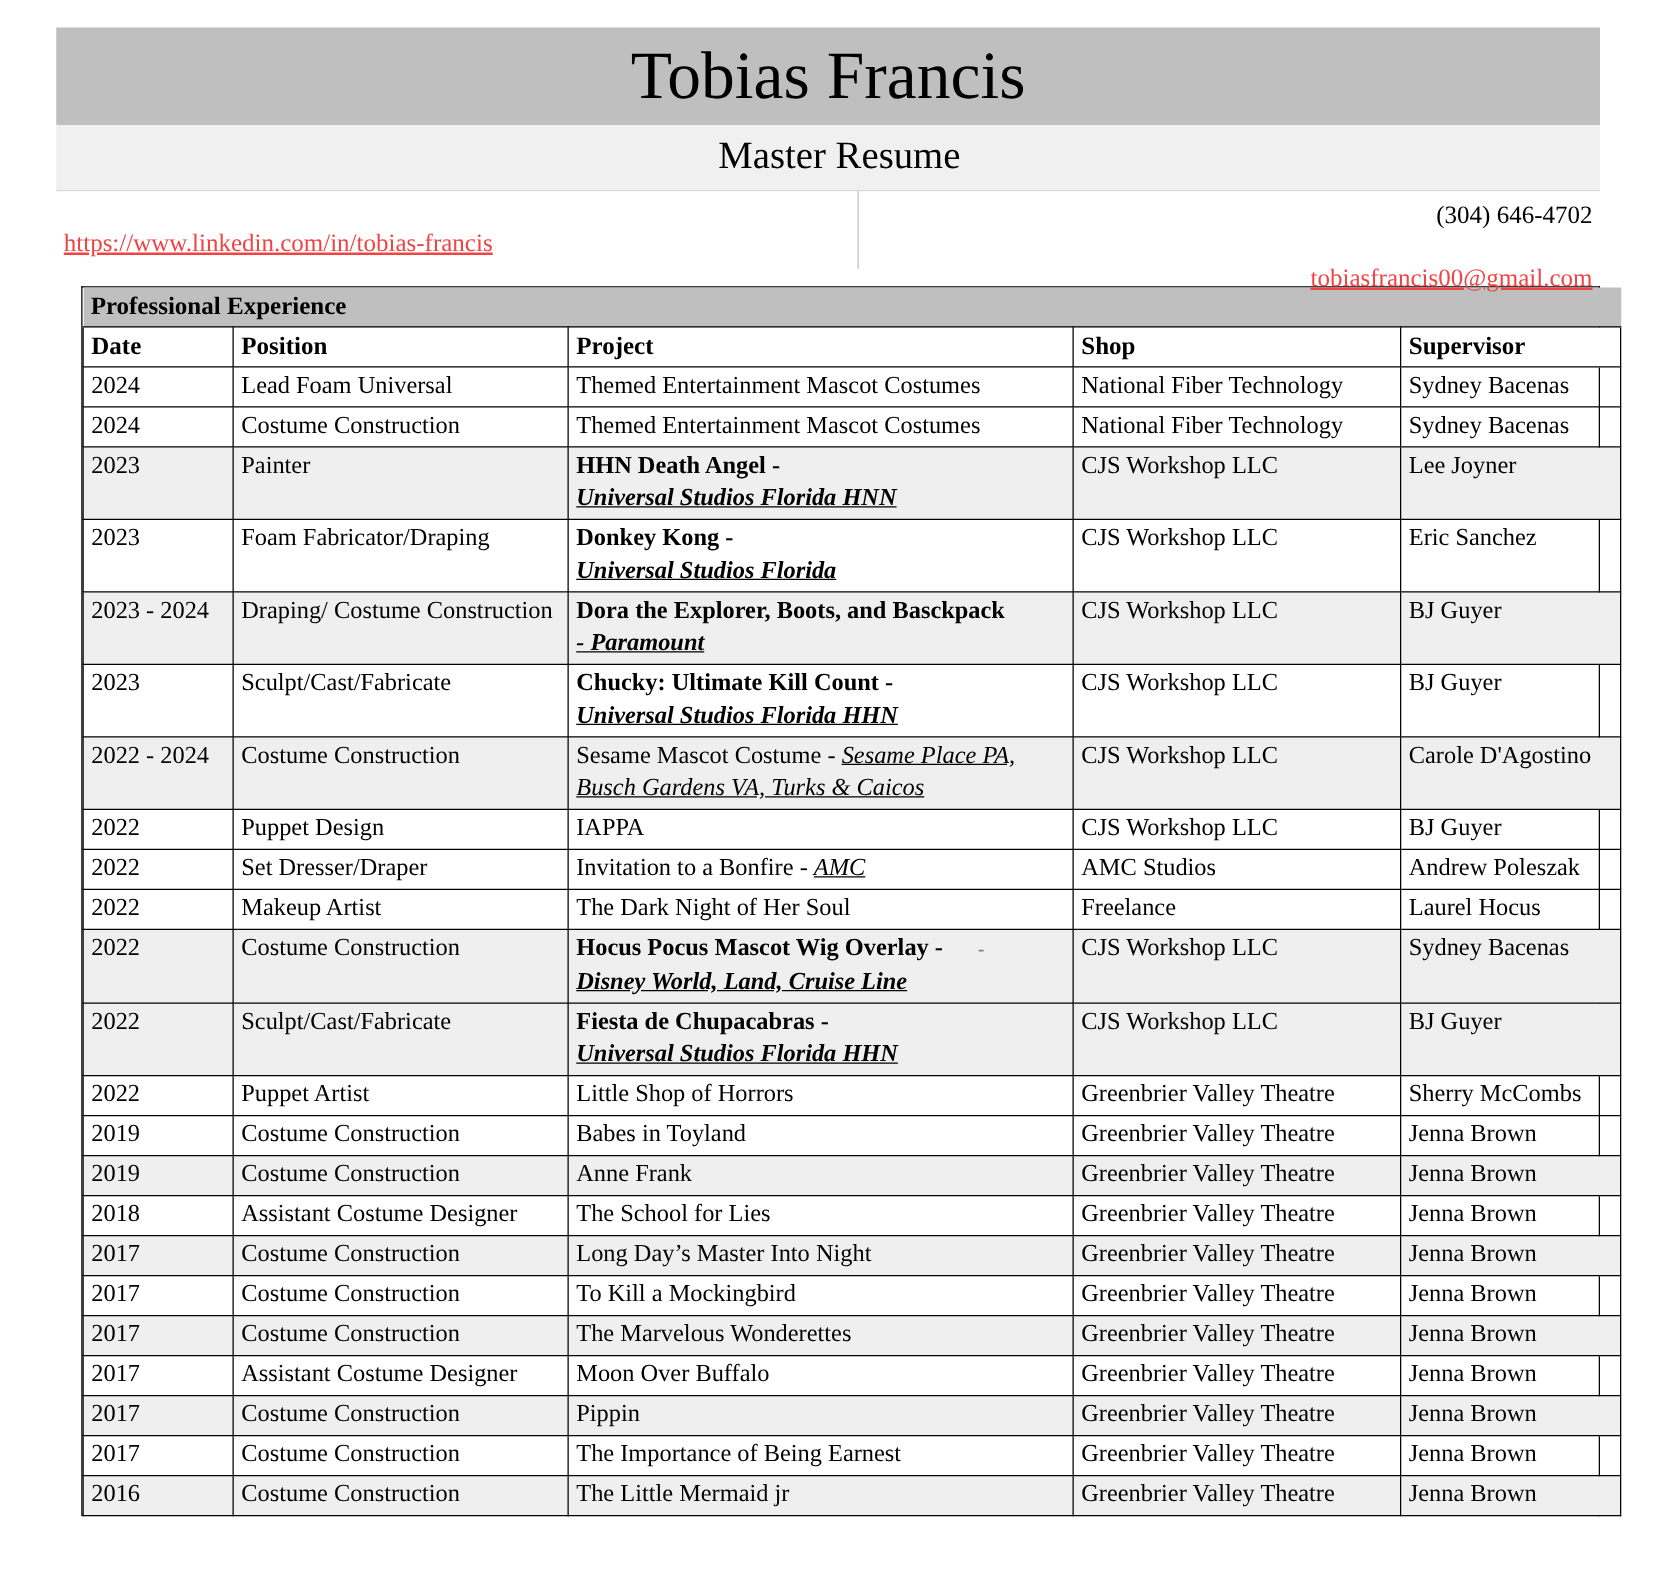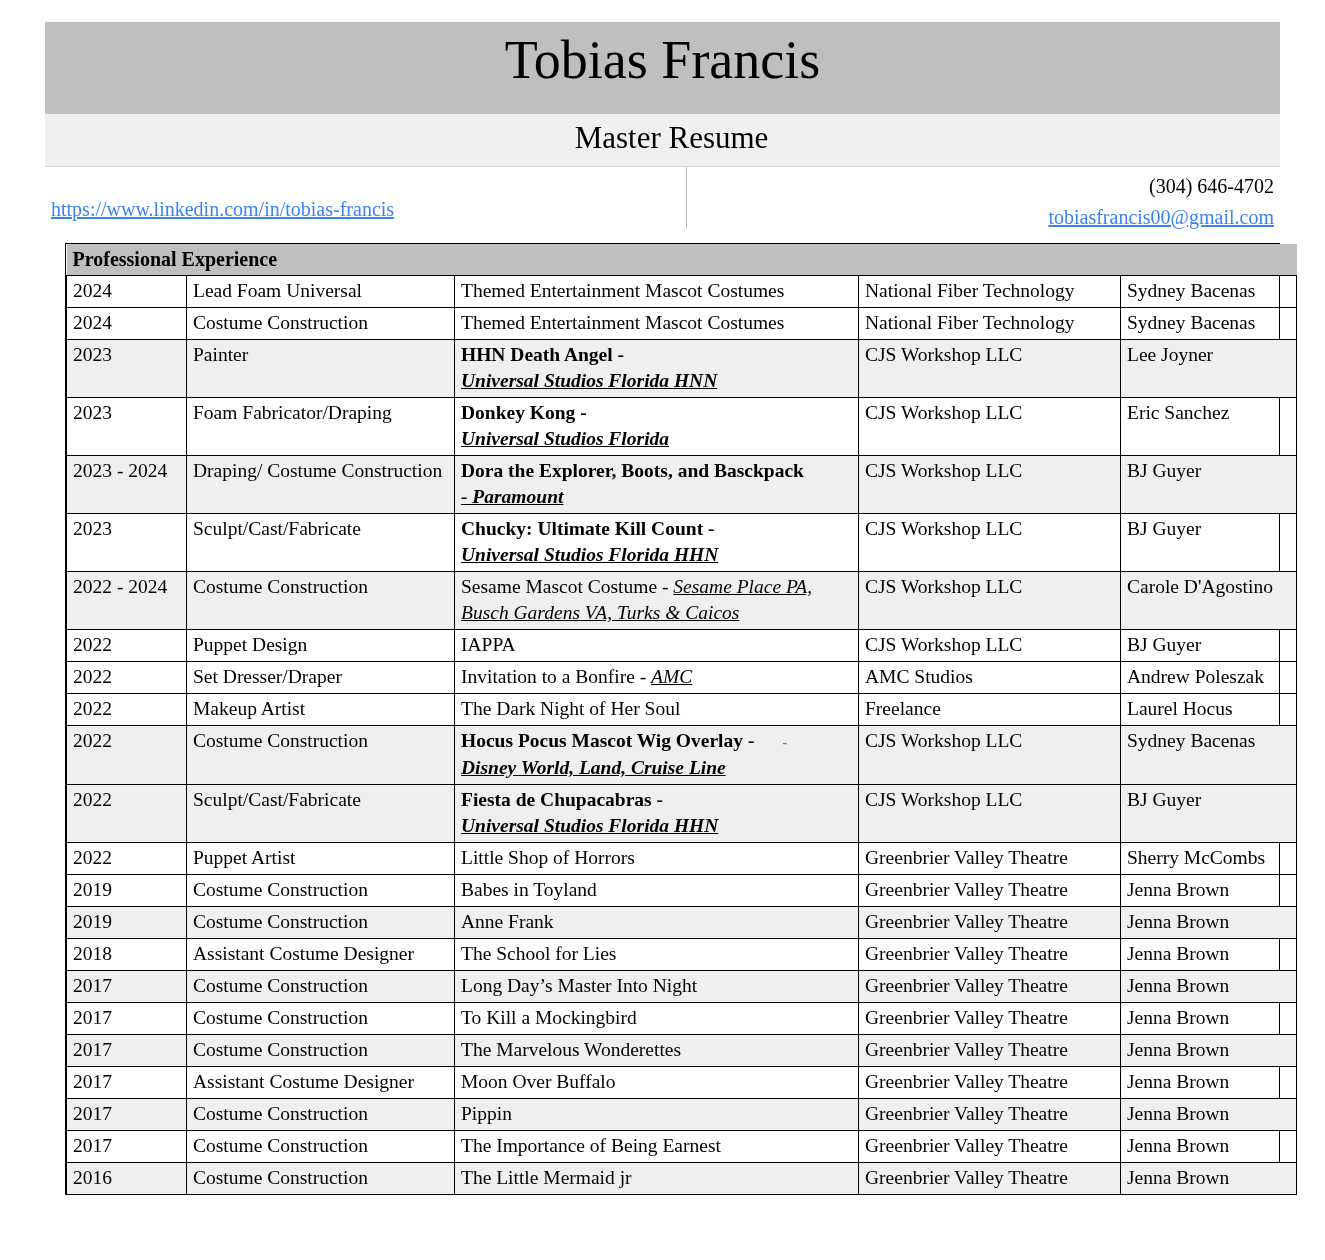--- a/index.html
+++ b/index.html
@@ -19,21 +19,21 @@
     width: 1325px;
     height: 1260px;
     background: #ffffff;
     box-sizing: border-box;
     padding: 22px 45px 0 45px;
   }
   
   .name-banner {
     background: #bfbfbf;
     text-align: center;
-    padding: 8px 0 24px 0;
+    padding: 8px 0 10px 0;
   }
   .name-banner .name {
     font-size: 54px;
     line-height: 60px;
     font-weight: normal;
     font-family: "Liberation Serif", serif;
   }
   .subtitle-banner {
     background: #f0f0f0;
     text-align: center;
@@ -56,31 +56,32 @@
     display: flex;
     align-items: flex-end;
     padding: 0 0 8px 6px;
     box-sizing: border-box;
   }
   .contact-right {
     flex: 1;
     display: flex;
     flex-direction: column;
     align-items: flex-end;
-    justify-content: space-between;
+    justify-content: flex-start;
     padding: 6px 6px 0 0;
     box-sizing: border-box;
   }
   .link {
-    color: #3b82f6;
+    color: #ef4444;
     text-decoration: underline;
     font-size: 20px;
     line-height: 24px;
     font-family: "Liberation Serif", serif;
     cursor: pointer;
+    margin-top: 26px;
   }
   .phone {
     font-size: 20px;
     line-height: 26px;
   }
   
   .section-wrap {
     margin-top: 14px;
     border: 1px solid #000000;
     border-bottom: none;
@@ -161,20 +162,27 @@
         <col class="c-date">
           <col class="c-pos">
           <col class="c-proj">
           <col class="c-shop">
           <col class="c-sup">
       </colgroup>
       <tbody id="table-body">
         <tr class="section-title">
           <td colspan="5">Professional Experience</td>
         </tr>
+        <tr class="head">
+          <td>Date</td>
+          <td>Position</td>
+          <td>Project</td>
+          <td>Shop</td>
+          <td>Supervisor</td>
+        </tr>
       <tr>
             <td>2024</td>
             <td>Lead Foam Universal</td>
             <td>Themed Entertainment Mascot Costumes</td>
             <td>National Fiber Technology</td>
             <td>Sydney Bacenas</td>
           </tr>
           <tr>
             <td>2024</td>
             <td>Costume Construction</td>

